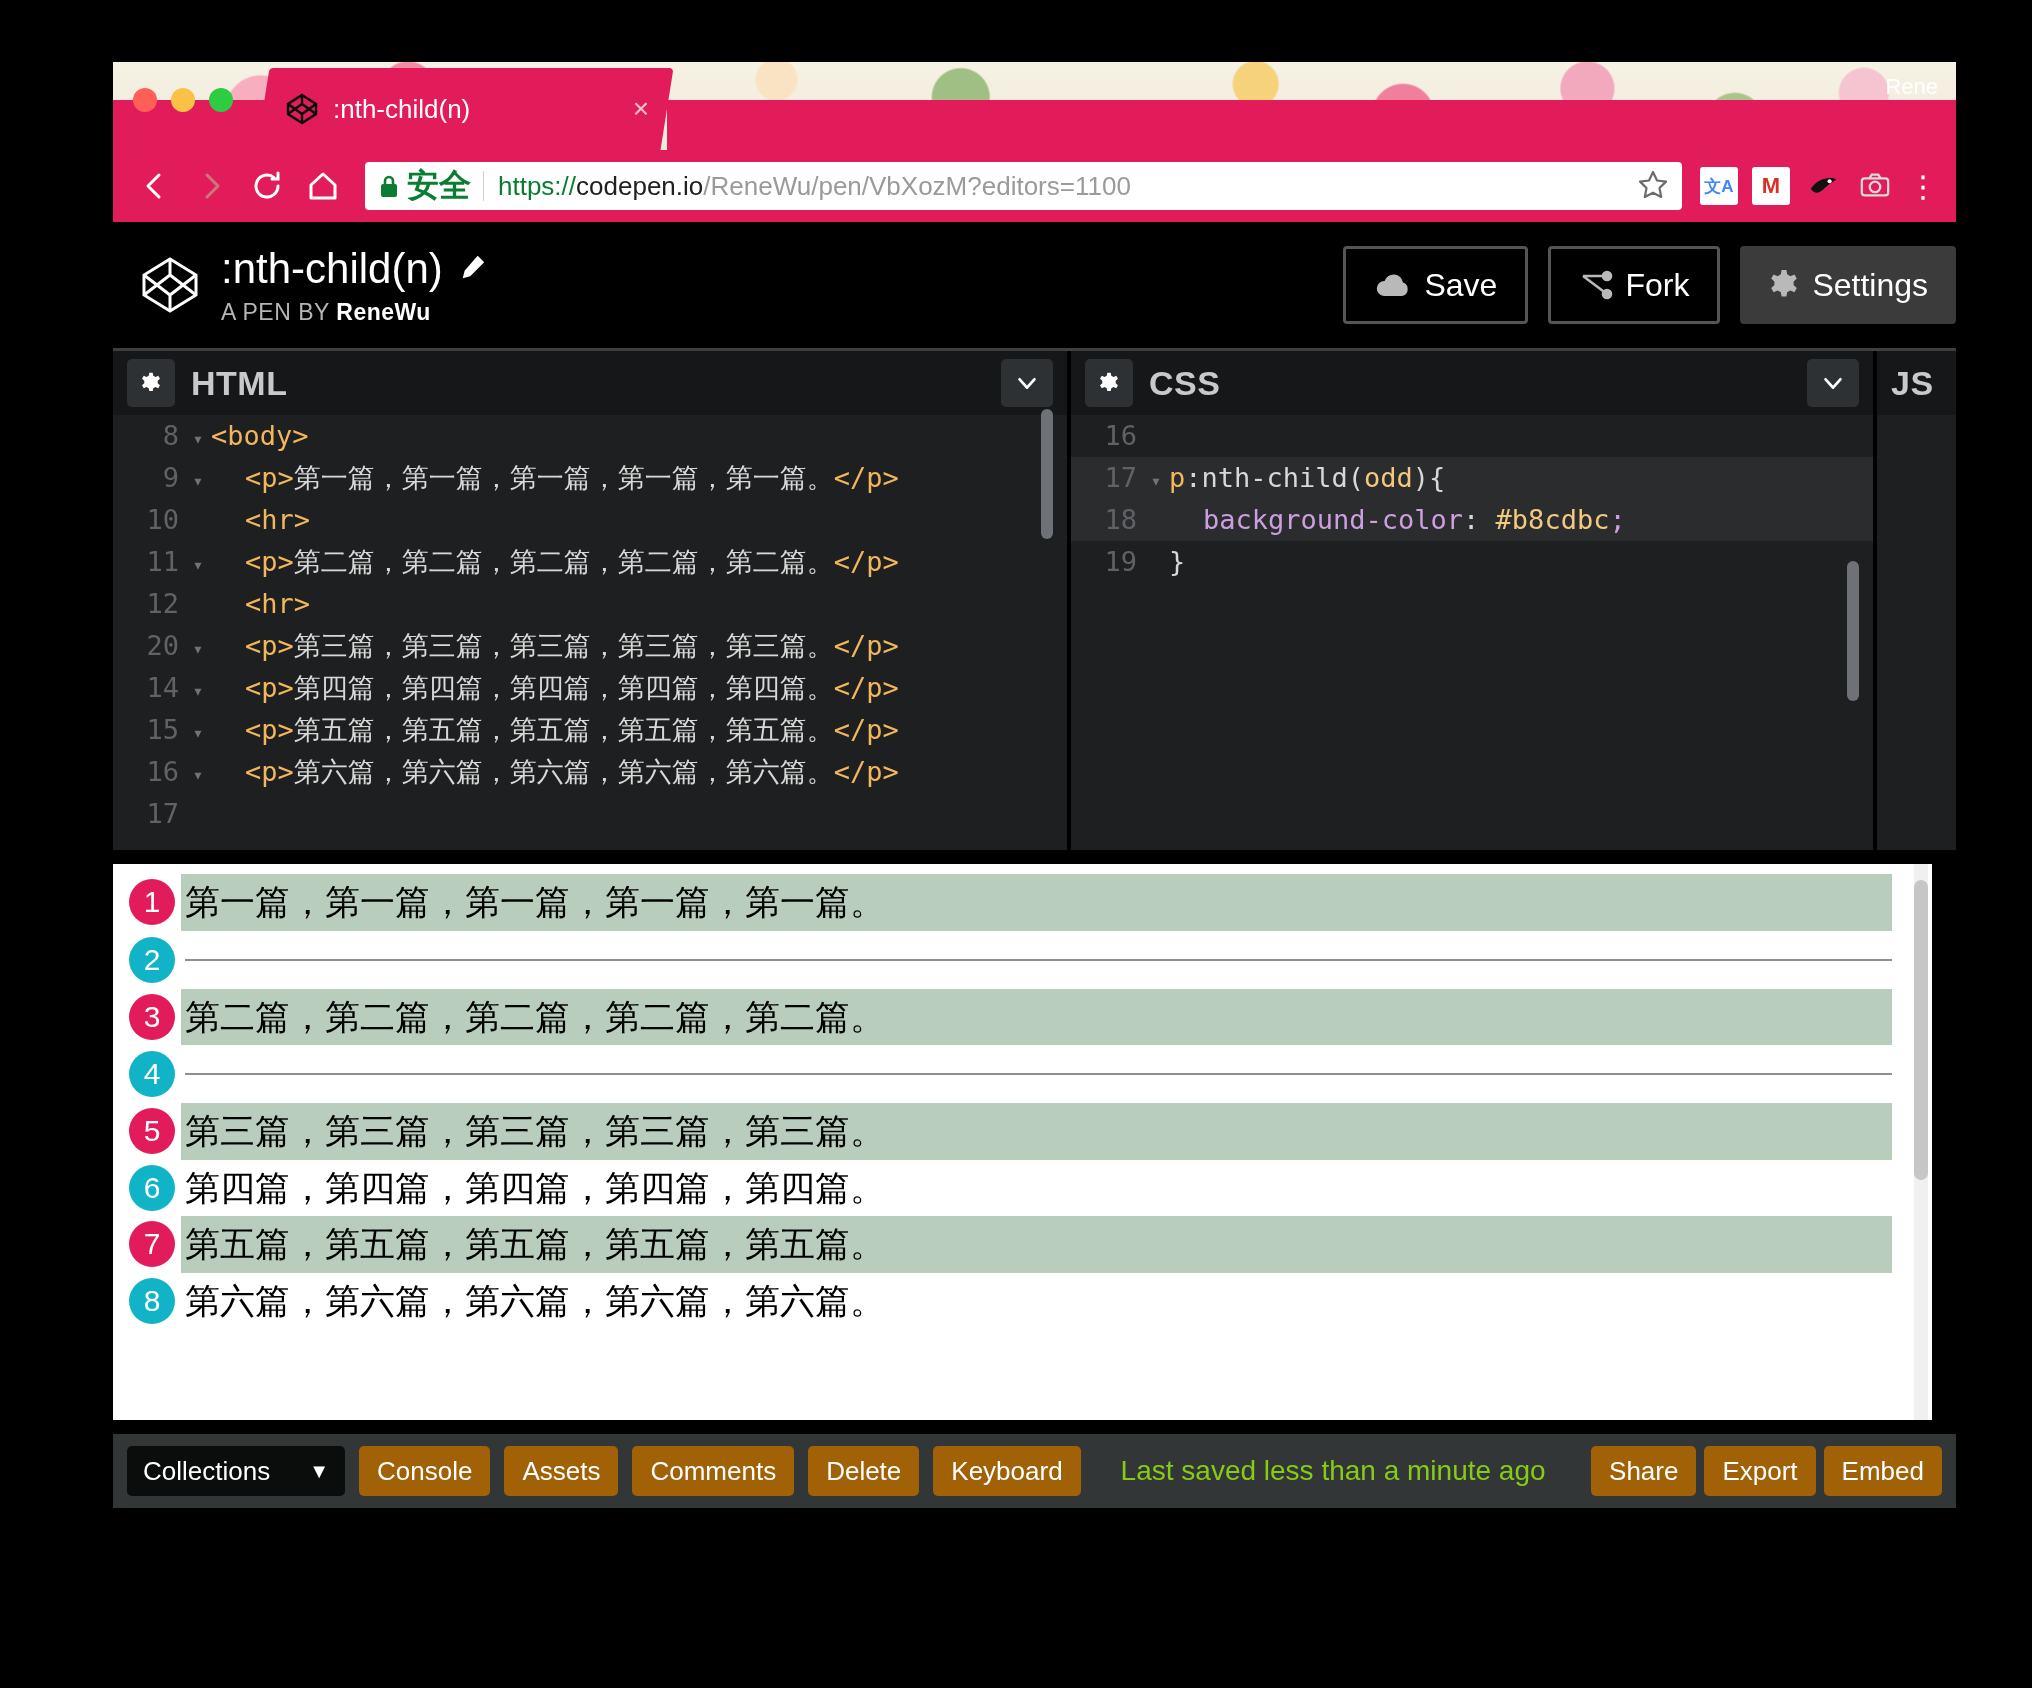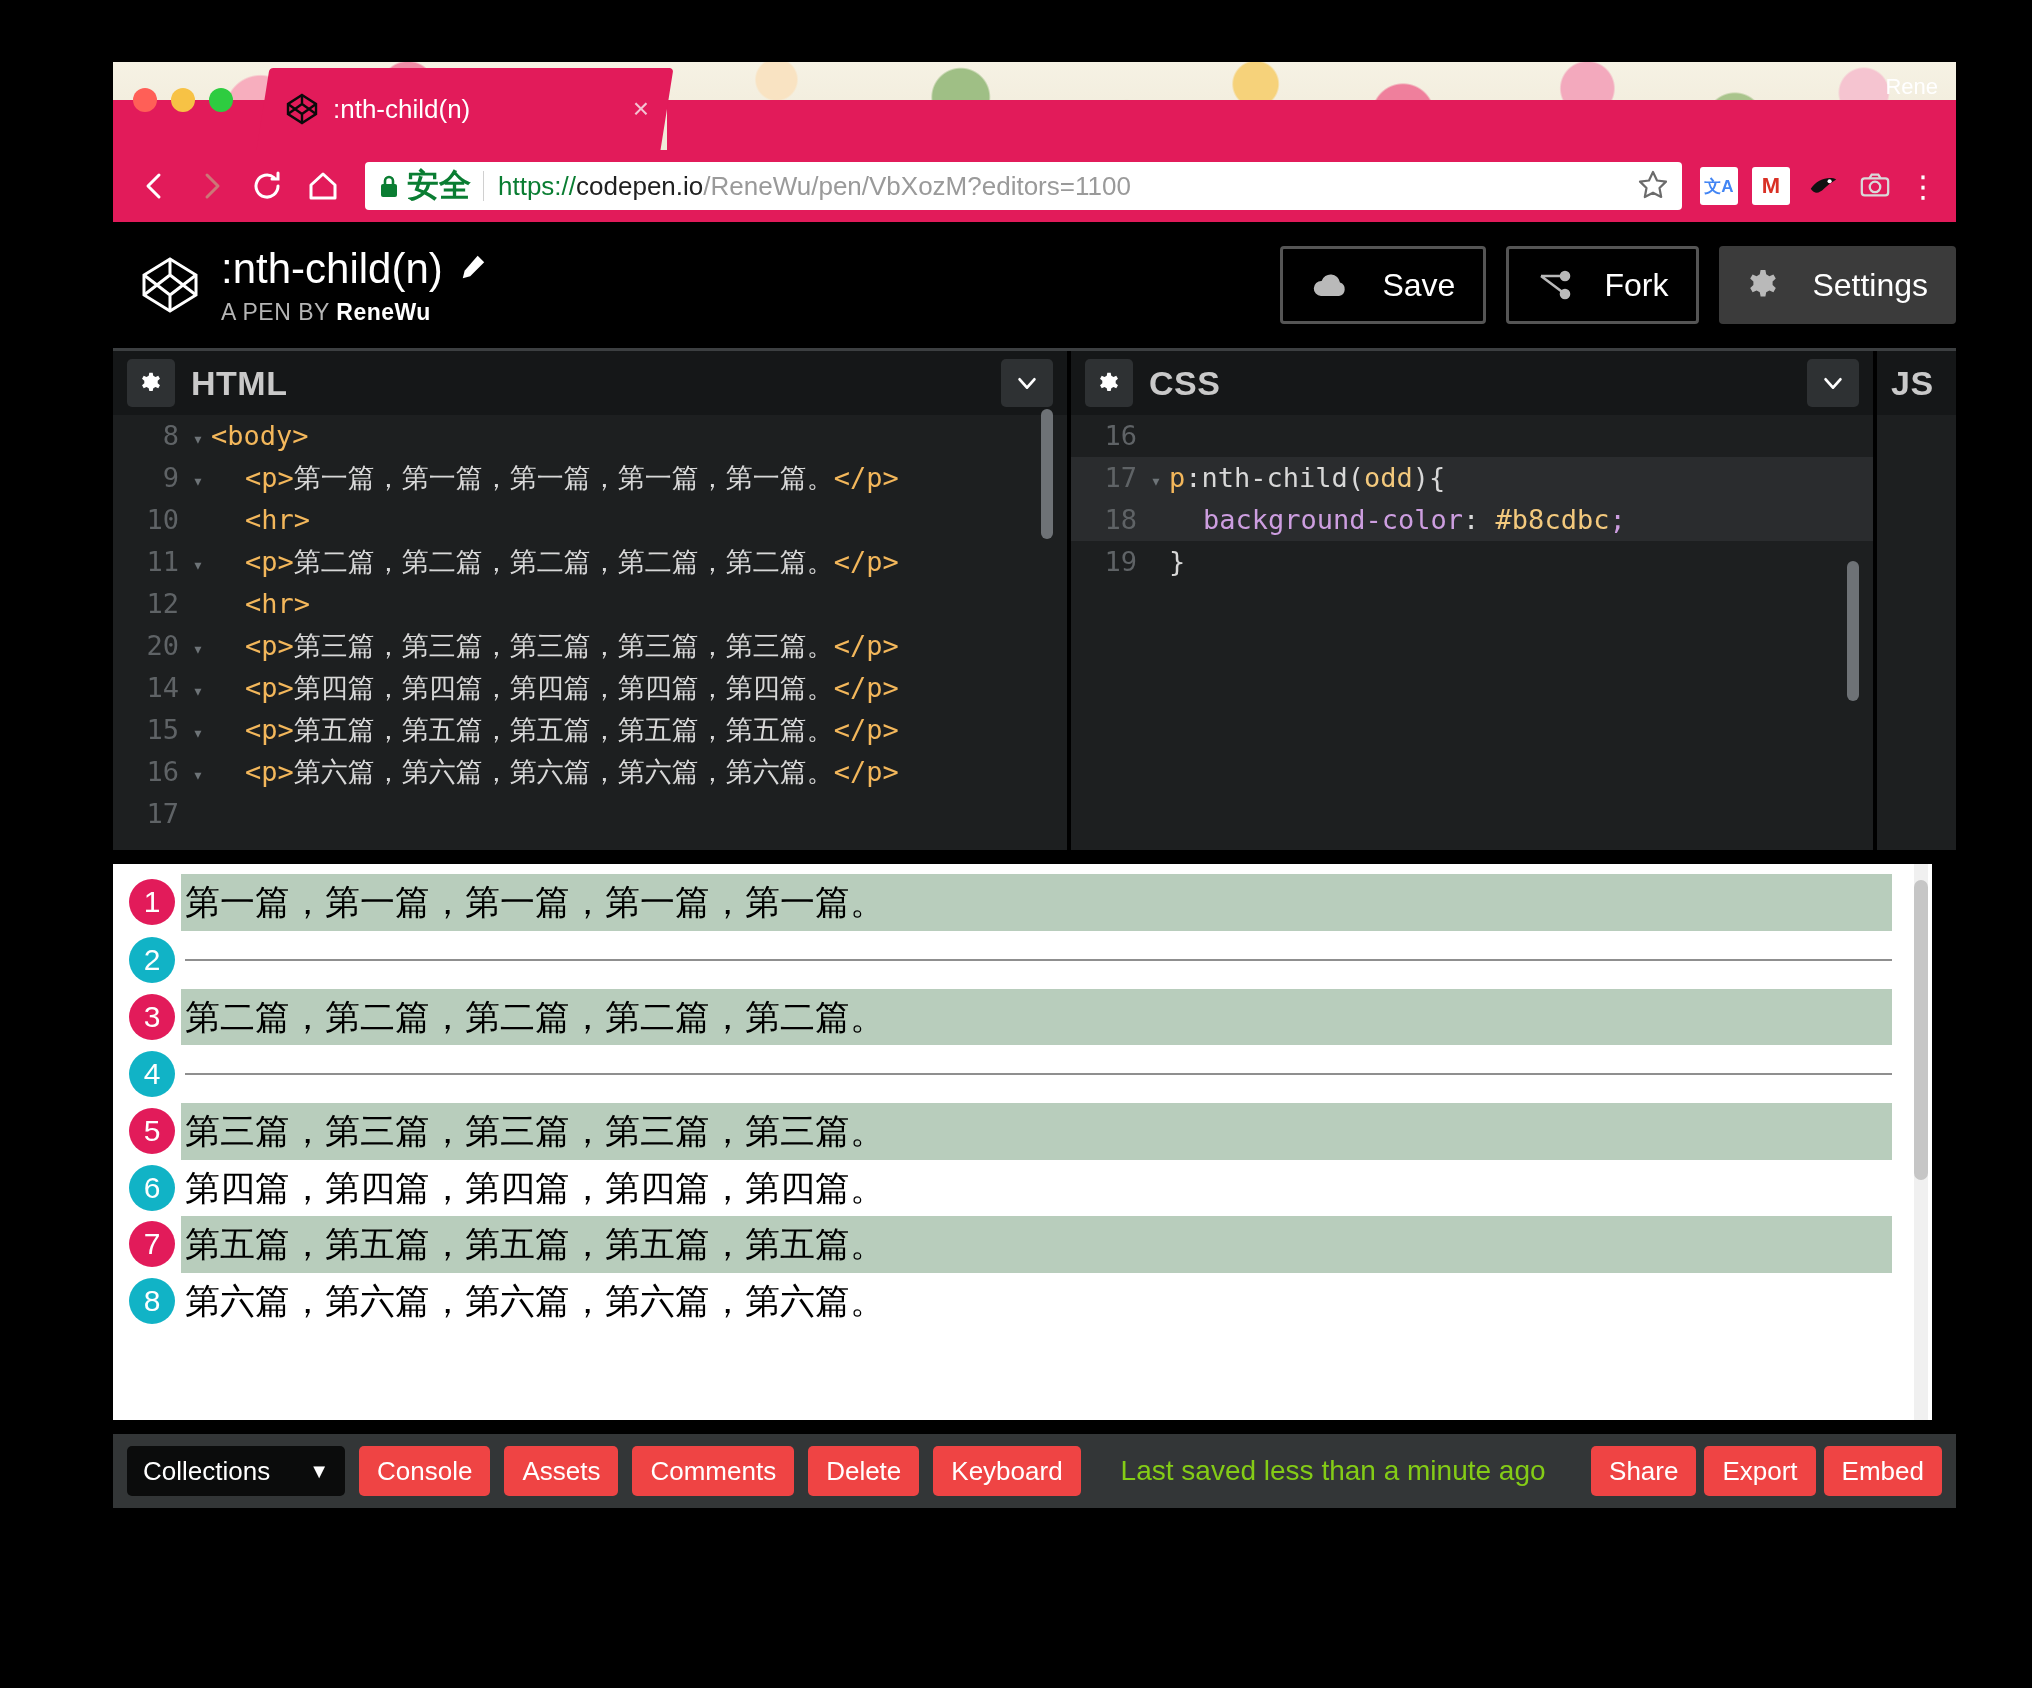--- a/index.html
+++ b/index.html
@@ -149,21 +149,21 @@
   #pen-title { font-size: 42px; color: #fff; font-weight: normal; }
   #pen-edit-icon { margin-left: 16px; }
   #pen-byline { font-size: 23px; color: #b5b5b5; margin-top: 6px; letter-spacing: 0.5px; }
   #pen-byline b { color: #fff; font-weight: bold; }
 
   #pen-actions {
     position: absolute; right: 0; top: 24px;
     display: flex; align-items: center; gap: 20px; padding-right: 0;
   }
   .action-btn {
-    height: 78px; display: flex; align-items: center; gap: 33px;
+    height: 78px; display: flex; align-items: center; gap: 12px;
     padding: 0 28px; font-size: 32px; color: #fff;
     border-radius: 4px; white-space: nowrap;
   }
   .action-btn.outlined { background: #000; border: 3px solid #555; }
   .action-btn.filled  { background: #3b3b3b; }
   .action-icon { display: flex; align-items: center; }
 
   
   #editors {
     position: relative; height: 502px; background: #1d1f20;
@@ -261,21 +261,21 @@
     position: absolute; right: 4px; top: 0; width: 14px; bottom: 0;
     background: #f0f0f0;
   }
 
   
   #footer {
     position: relative; height: 74px; background: #333637;
     display: flex; align-items: center; padding: 0 14px; gap: 14px;
   }
   .foot-btn {
-    background: #ef4444; color: #fff; border-radius: 5px;
+    background: #a16207; color: #fff; border-radius: 5px;
     height: 50px; display: flex; align-items: center;
     padding: 0 18px; font-size: 26px; white-space: nowrap;
   }
   #collections-select {
     background: #0b0c0c; color: #fff; border-radius: 5px;
     height: 50px; width: 218px; display: flex; align-items: center;
     justify-content: space-between; padding: 0 16px; font-size: 26px;
   }
   #saved-status {
     margin-left: 26px; color: #84cc16; font-size: 28px; white-space: nowrap;

